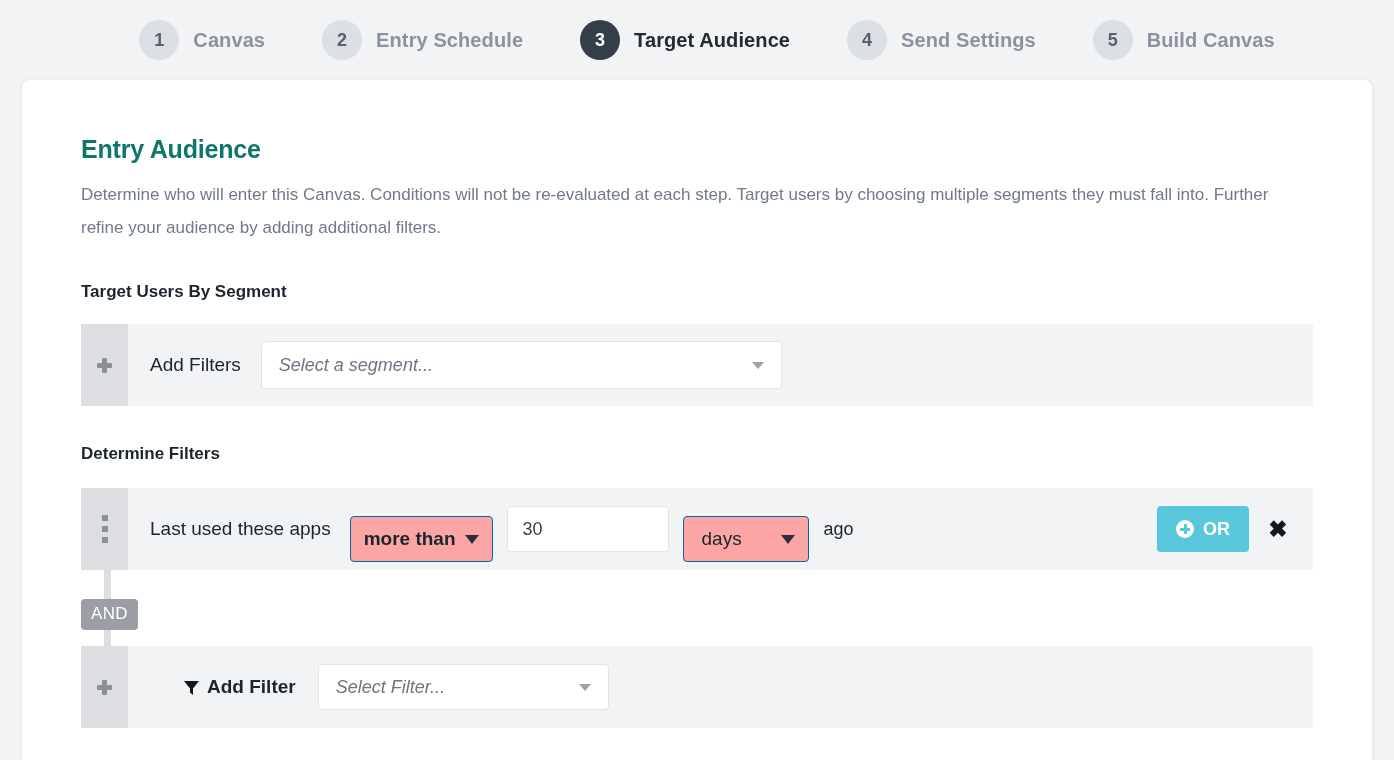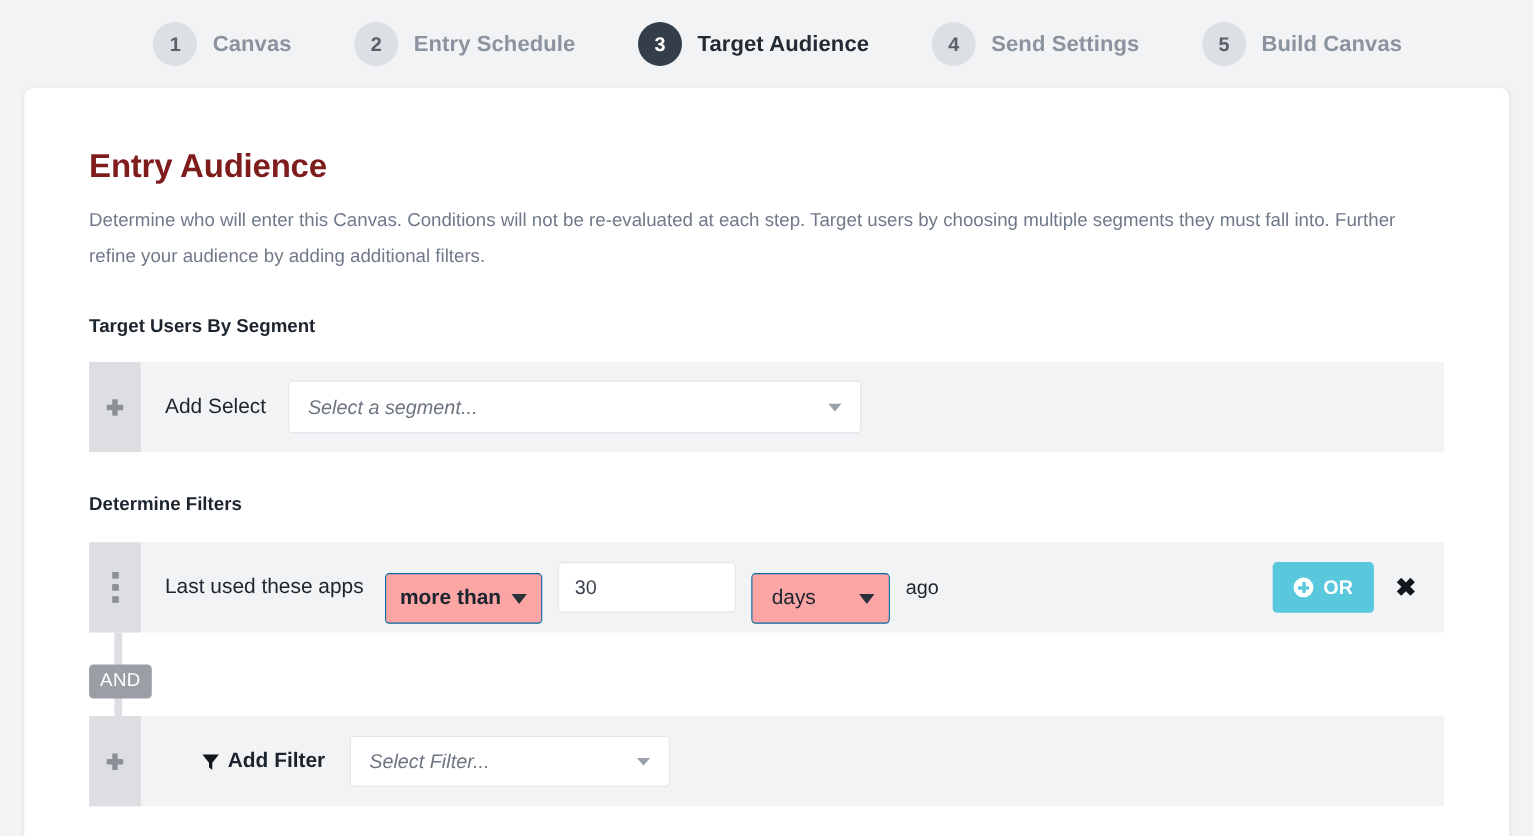--- a/index.html
+++ b/index.html
@@ -73,23 +73,23 @@
     background: #ffffff;
     border-radius: 8px 8px 0 0;
     box-shadow: 0 1px 4px rgba(30,40,50,0.10);
     overflow: hidden;
   }
   .card-inner {
     padding: 55px 0 0 59px;
   }
 
   .page-title {
-    font-size: 30px;
-    font-weight: 700;
-    color: #7f1d1d;
+    font-size: 25px;
+    font-weight: 700;
+    color: #0f766e;
     letter-spacing: -0.2px;
     margin: 0 0 14px 0;
   }
   .page-desc {
     font-size: 17px;
     line-height: 33px;
     color: #70798a;
     width: 1215px;
     margin: 0;
   }
@@ -395,21 +395,21 @@
     <h1 class="page-title">Entry Audience</h1>
     <p class="page-desc">Determine who will enter this Canvas. Conditions will not be re-evaluated at each step. Target users by choosing multiple segments they must fall into. Further refine your audience by adding additional filters.</p>
 
     <h2 class="section-title">Target Users By Segment</h2>
 
     <div class="row">
       <div class="row-handle">
         <span class="plus-icon"></span>
       </div>
       <div class="row-body">
-        <span class="row-label">Add Select</span>
+        <span class="row-label">Add Filters</span>
         <div class="select-box" id="segment-select">
           <span class="select-placeholder">Select a segment...</span>
           <span class="caret-light"></span>
         </div>
       </div>
     </div>
 
     <h2 class="section-title">Determine Filters</h2>
 
     <div class="row row-filters">

